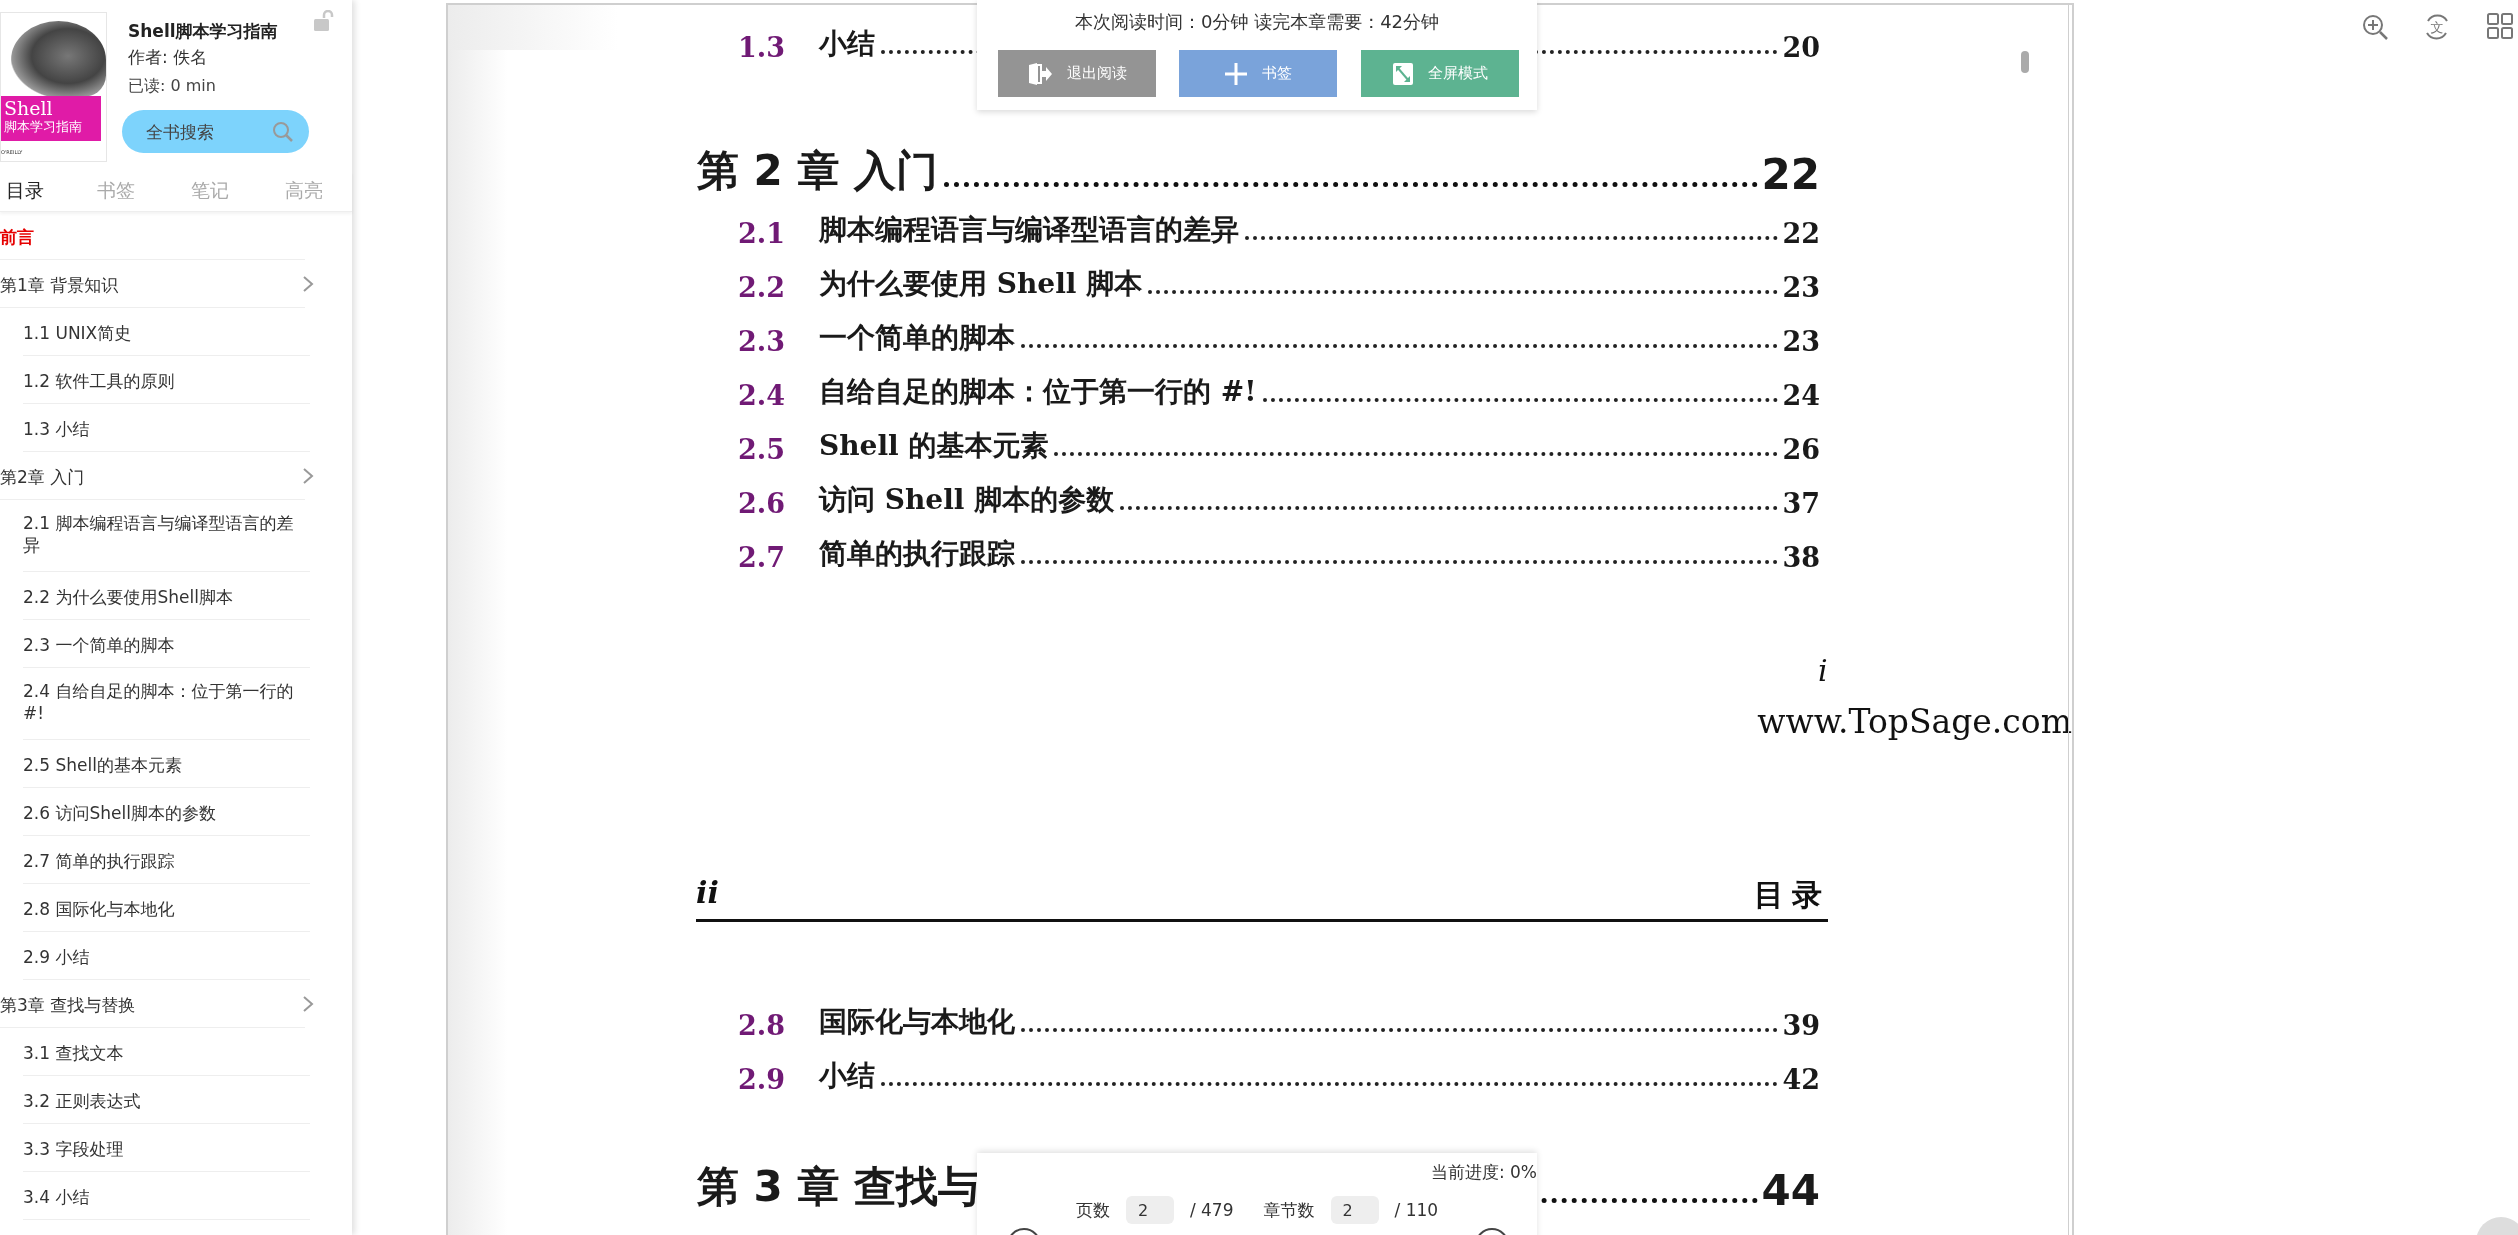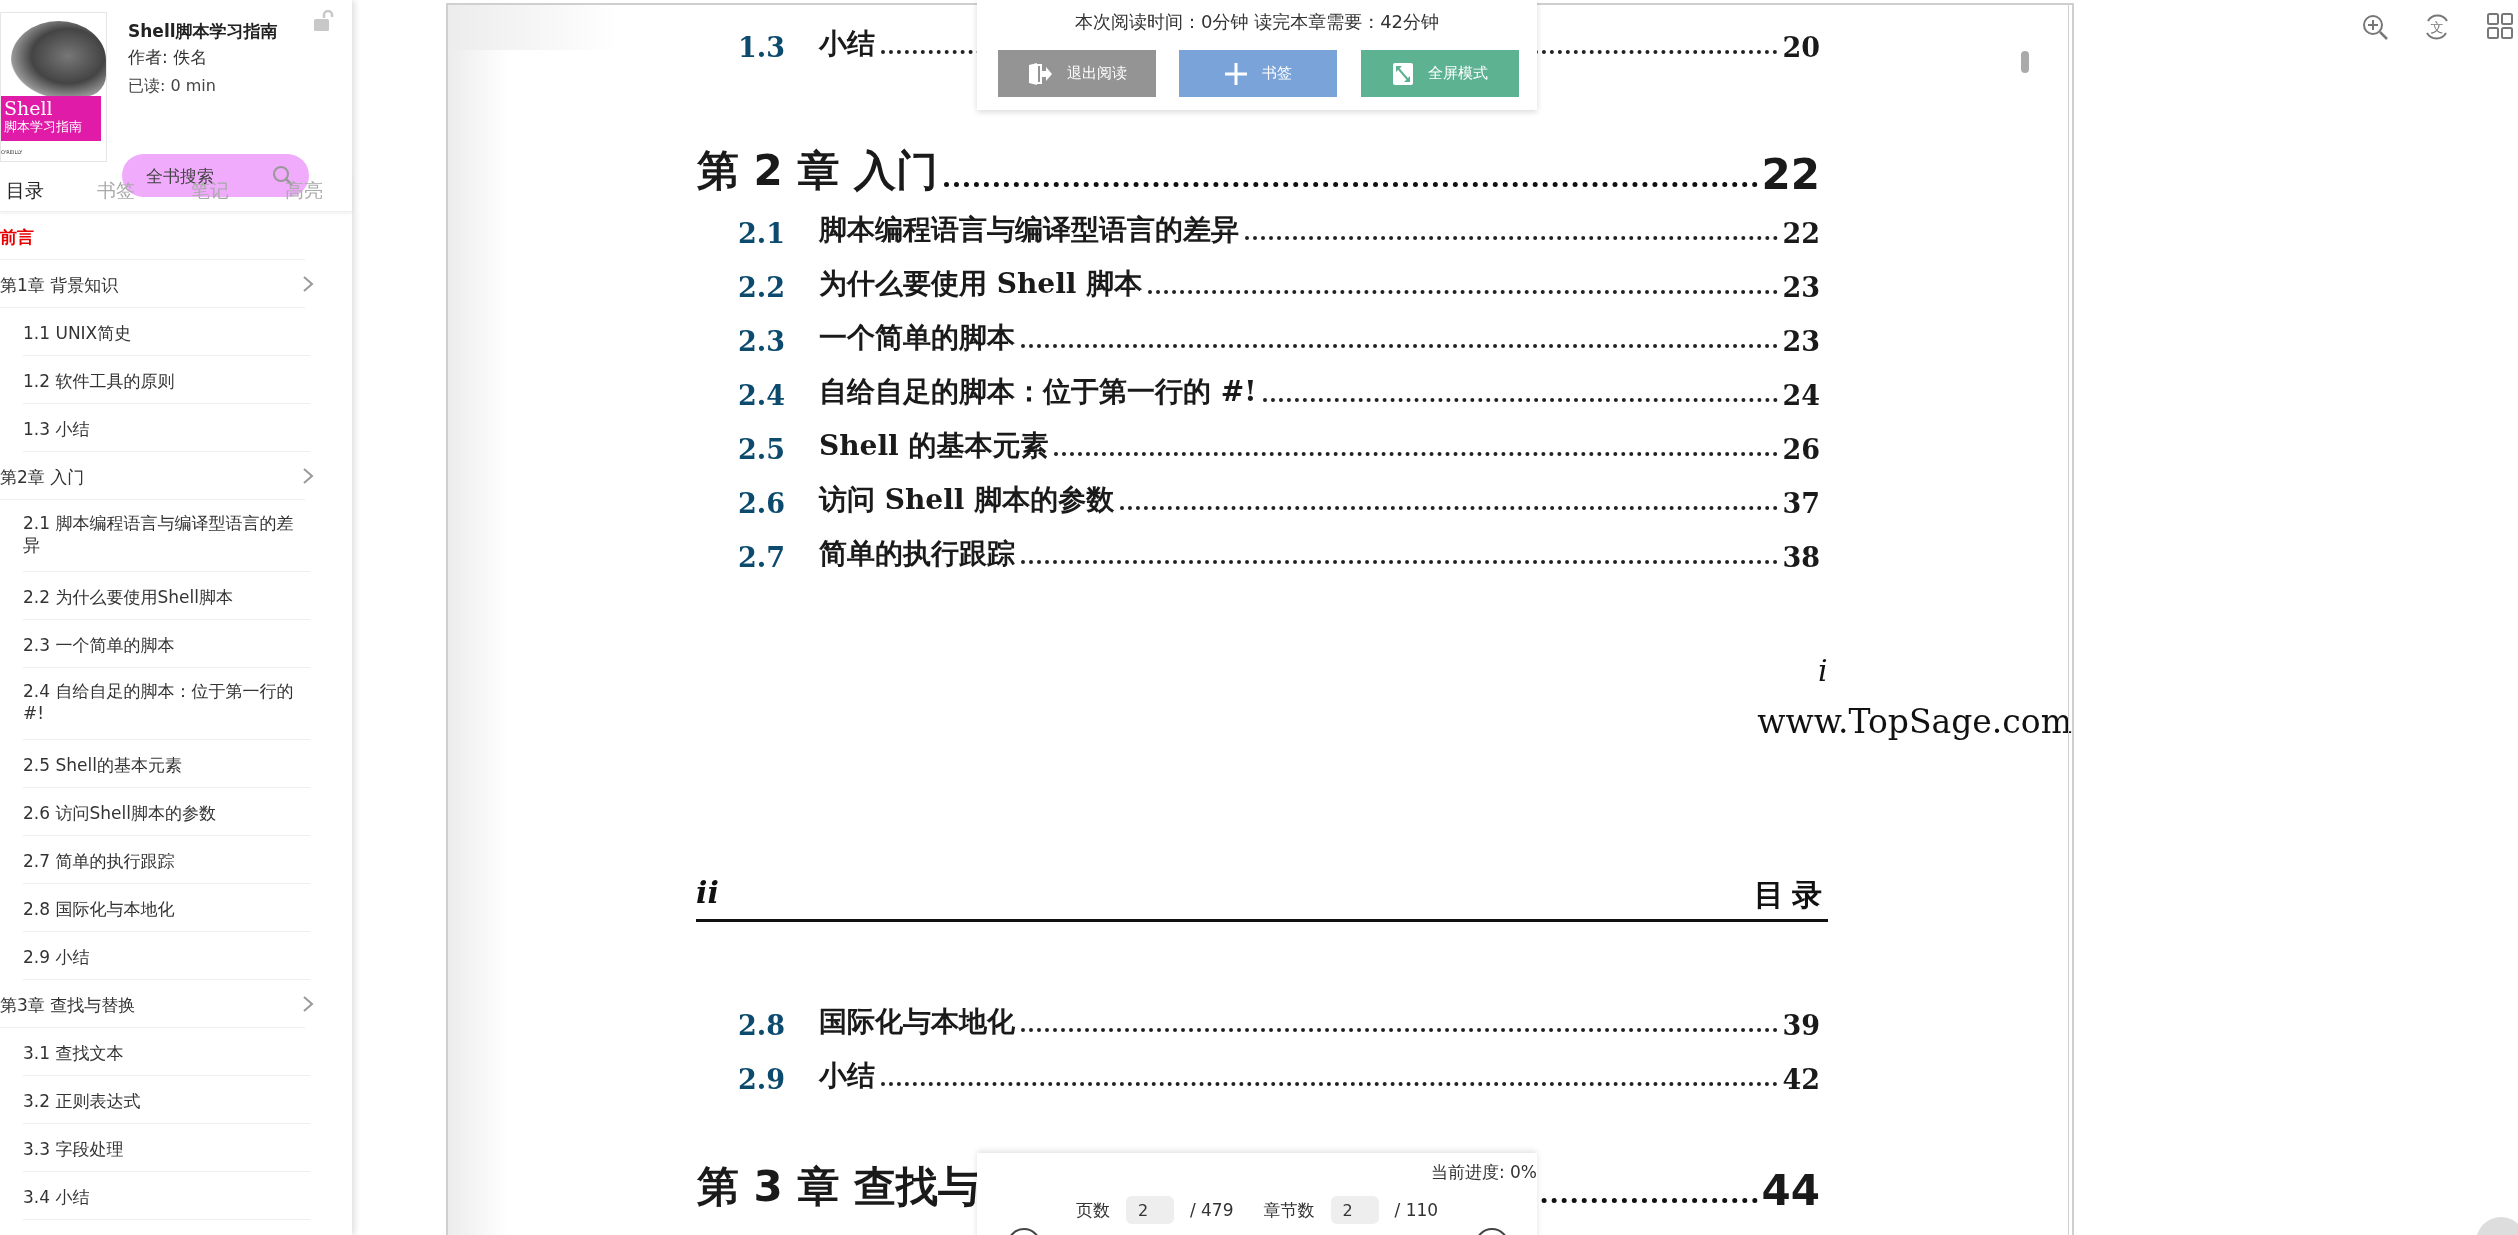--- a/index.html
+++ b/index.html
@@ -11,21 +11,21 @@
   .cover { position: absolute; left: 0; top: 12px; width: 107px; height: 150px; background: #fff; border: 1px solid #e6e6e6; overflow: hidden; }
   .cover .turtle { position: absolute; left: 10px; top: 8px; width: 95px; height: 78px; background: radial-gradient(ellipse at 60% 45%, #777 0%, #444 45%, #999 70%, #fff 72%); border-radius: 50% 50% 30% 30%; }
   .cover .band { position: absolute; left: 0; top: 83px; width: 100px; height: 45px; background: #e01ba7; color: #fff; padding: 2px 3px; }
   .cover .band .s1 { font-family: "DejaVu Serif", serif; font-size: 19px; line-height: 20px; }
   .cover .band .s2 { font-size: 13px; line-height: 18px; }
   .cover .foot { position: absolute; left: 0; top: 136px; font-size: 5px; color: #333; }
   .book-title { position: absolute; left: 128px; top: 20px; font-size: 17px; color: #222; font-weight: bold; }
   .book-author { position: absolute; left: 128px; top: 46px; font-size: 17px; color: #333; }
   .book-read { position: absolute; left: 128px; top: 76px; font-size: 16px; color: #444; }
   .lock-icon { position: absolute; left: 312px; top: 10px; width: 24px; height: 24px; }
-  .search-pill { position: absolute; left: 122px; top: 110px; width: 187px; height: 43px; background: #f0abfc; border-radius: 22px; margin-top: 44px; }
+  .search-pill { position: absolute; left: 122px; top: 110px; width: 187px; height: 43px; background: #7dd3fc; border-radius: 22px; }
   .search-pill .ph { position: absolute; left: 24px; top: 11px; font-size: 17px; color: #444; }
   .search-pill .ico { position: absolute; right: 14px; top: 10px; width: 24px; height: 24px; }
   .tabs { position: absolute; left: 0; top: 172px; width: 352px; height: 40px; border-bottom: 1px solid #eee; box-shadow: 0 2px 3px rgba(0,0,0,0.05); }
   .tab { position: absolute; top: 6px; font-size: 19px; color: #aaa; }
   .tab.active { color: #222; }
   .toc { position: absolute; left: 0; top: 212px; width: 352px; }
   .toc-item { position: relative; height: 48px; border-bottom: 1px solid #eee; }
   .toc-item.chapter { margin-left: 0; width: 305px; }
   .toc-item.section { margin-left: 23px; width: 287px; }
   .toc-item.tall { height: 72px; }
@@ -35,21 +35,21 @@
   .toc-item .chev { position: absolute; right: -10px; top: 15px; width: 14px; height: 18px; }
 
   
   .page { position: absolute; left: 446px; top: 3px; width: 1628px; height: 1240px; background: #fff; border: 2px solid #cfcfcf; border-bottom: none; }
   .page::after { content: ""; position: absolute; right: 3px; top: 0; width: 1px; height: 100%; background: #cfcfcf; }
   .page .edge { position: absolute; left: 0; top: 0; width: 60px; height: 100%; background: linear-gradient(to right, #ececec, #ffffff); }
   .page .edge-top { position: absolute; left: 0; top: 0; width: 170px; height: 45px; background: linear-gradient(to right, #ececec, #ffffff); }
   .scroll-thumb { position: absolute; left: 1573px; top: 46px; width: 8px; height: 22px; background: #aaa; border-radius: 4px; }
   .doc { position: absolute; left: 0; top: 0; width: 100%; height: 100%; font-family: "DejaVu Serif", "Liberation Serif", serif; color: #111; }
   .row { position: absolute; left: 290px; width: 1082px; height: 40px; display: flex; align-items: flex-end; }
-  .row .num { width: 81px; font-size: 27px; font-weight: bold; color: #0c4a6e; }
+  .row .num { width: 81px; font-size: 27px; font-weight: bold; color: #701a75; }
   .row .title { font-size: 28px; font-weight: bold; color: #1a1a1a; white-space: nowrap; padding-right: 6px; }
   .row .dots { flex: 1; border-bottom: 4px dotted #222; margin-bottom: 9px; }
   .row .pg { font-size: 27px; font-weight: bold; padding-left: 4px; color: #1a1a1a; }
   .row.chap { left: 249px; width: 1123px; height: 56px; }
   .row.chap .title { font-family: "DejaVu Sans", sans-serif; font-size: 42px; }
   .row.chap .pg { font-family: "DejaVu Sans", sans-serif; font-size: 42px; }
   .row.chap .dots { border-bottom: 5px dotted #111; margin-bottom: 12px; }
   .roman-i { position: absolute; left: 1370px; top: 648px; font-size: 30px; font-style: italic; }
   .watermark { position: absolute; left: 0; width: 100%; top: 697px; text-align: right; font-size: 33px; }
   .header-ii { position: absolute; left: 248px; top: 870px; font-size: 30px; font-style: italic; font-weight: bold; }

